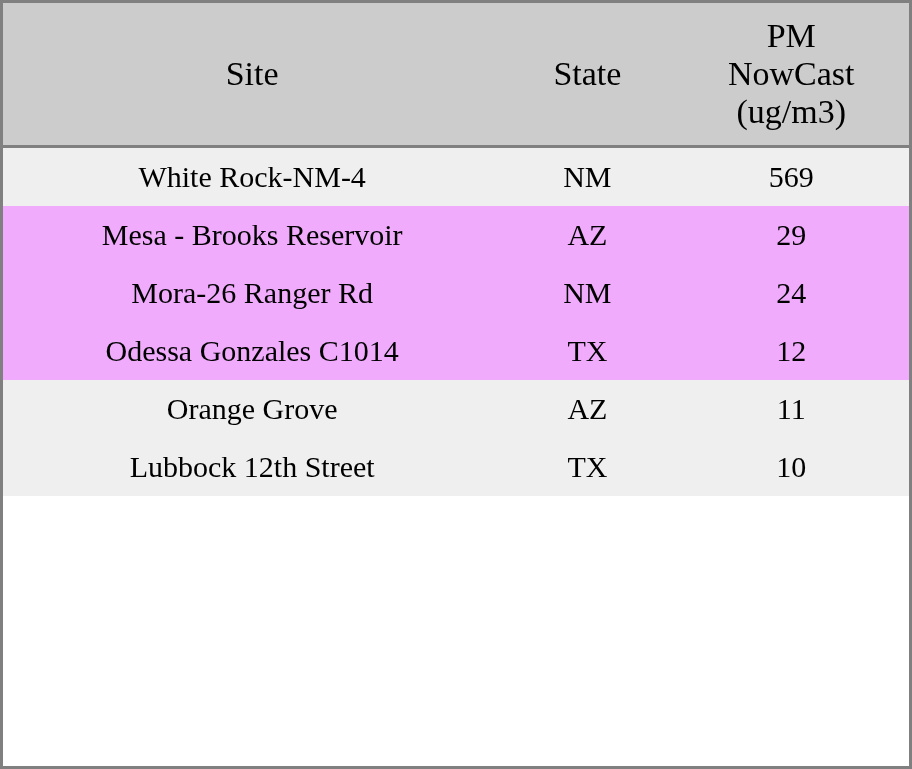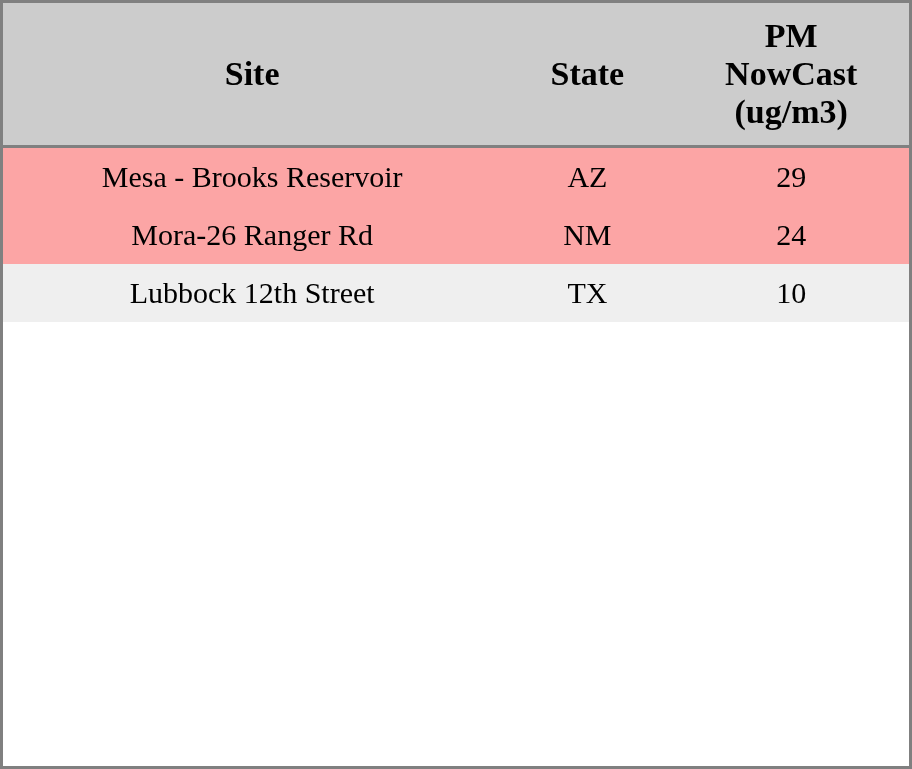--- a/index.html
+++ b/index.html
@@ -22,21 +22,21 @@
   }
   table.aq-table {
     border-collapse: collapse;
     width: 100%;
     table-layout: fixed;
   }
   table.aq-table thead th {
     background: #cccccc;
     color: #000000;
     font-family: "Liberation Serif", serif;
-    font-weight: bold;
+    font-weight: normal;
     font-size: 34px;
     line-height: 1.12;
     text-align: center;
     vertical-align: middle;
     padding: 10px 6px;
     height: 122px;
     border-bottom: 3px solid #808080;
   }
   table.aq-table tbody td {
     font-family: "Liberation Serif", serif;
@@ -49,21 +49,21 @@
     padding: 0 6px;
     border: none;
     white-space: nowrap;
     overflow: hidden;
     text-overflow: ellipsis;
   }
   table.aq-table tbody tr.row-odd td {
     background: #efefef;
   }
   table.aq-table tbody tr.row-even td {
-    background: #fca5a5;
+    background: #f0abfc;
     margin-top: 31px;
   }
   col.col-site { width: 55%; }
   col.col-state { width: 19%; }
   col.col-pm { width: 26%; }
 </style>
 </head>
 <body>
 
 <div class="table-wrap">
@@ -82,29 +82,44 @@
           <span>State</span>
         </th>
         <th>
           <span>PM</span><br>
           <span>NowCast</span><br>
           <span>(ug/m3)</span>
         </th>
       </tr>
     </thead>
     <tbody>
+      <tr class="row-odd">
+        <td>White Rock-NM-4</td>
+        <td>NM</td>
+        <td>569</td>
+      </tr>
       <tr class="row-even">
         <td>Mesa - Brooks Reservoir</td>
         <td>AZ</td>
         <td>29</td>
       </tr>
       <tr class="row-even">
         <td>Mora-26 Ranger Rd</td>
         <td>NM</td>
         <td>24</td>
+      </tr>
+      <tr class="row-even">
+        <td>Odessa Gonzales C1014</td>
+        <td>TX</td>
+        <td>12</td>
+      </tr>
+      <tr class="row-odd">
+        <td>Orange Grove</td>
+        <td>AZ</td>
+        <td>11</td>
       </tr>
       <tr class="row-odd">
         <td>Lubbock 12th Street</td>
         <td>TX</td>
         <td>10</td>
       </tr>
     </tbody>
   </table>
 </div>
 

